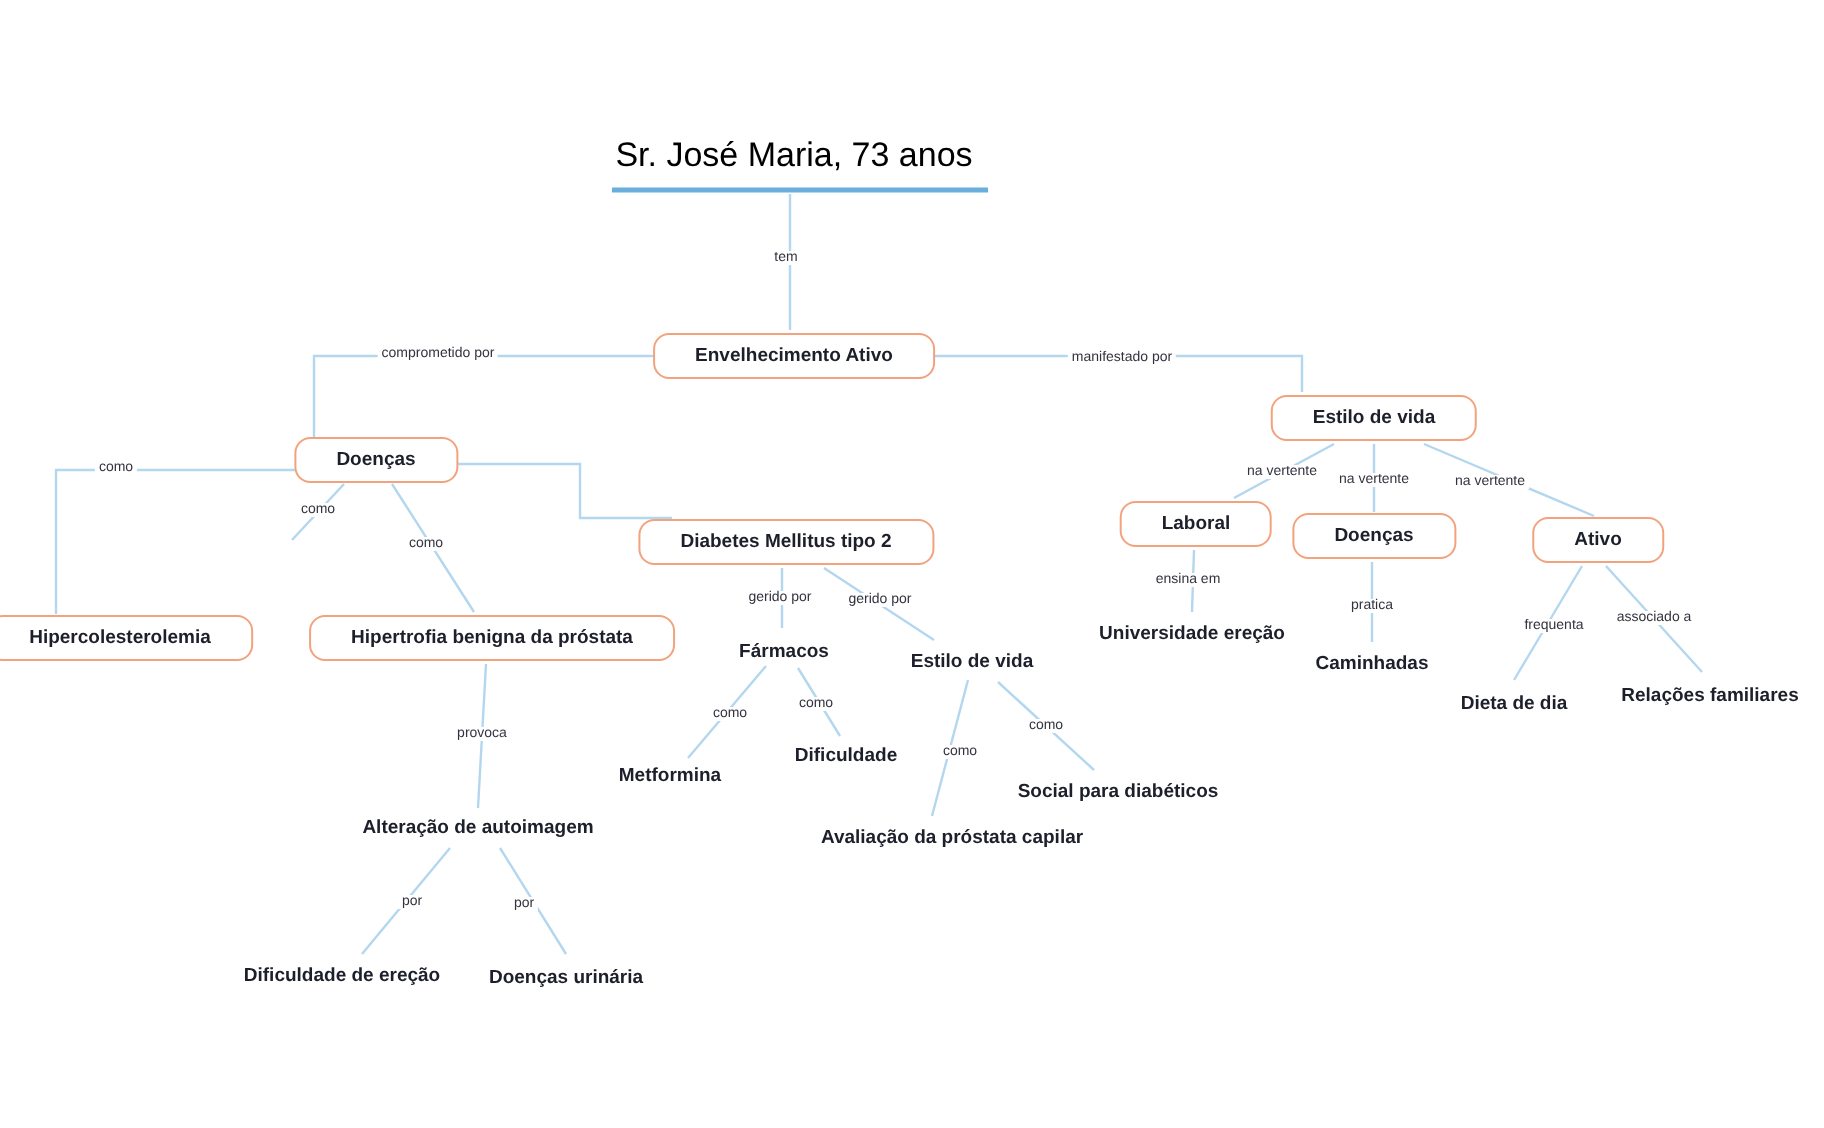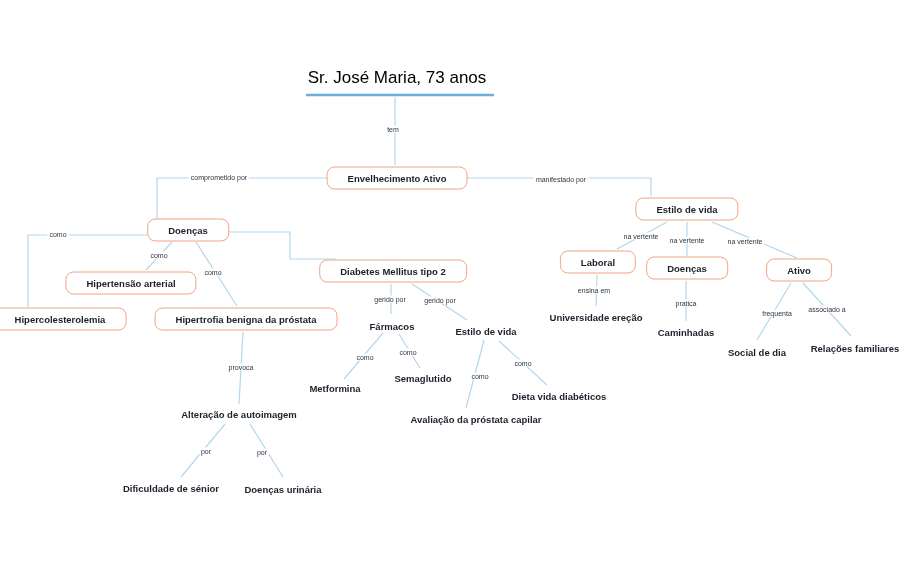--- a/index.html
+++ b/index.html
@@ -81,41 +81,40 @@
     <path d="M597,275 L596,306"></path>
     <path d="M686,281 L686,321"></path>
     <path d="M791,283 L757,340"></path>
     <path d="M803,283 L851,336"></path>
   </svg>
 
   <div class="title-text" style="left:397px;top:78px">Sr. José Maria, 73 anos</div>
 
   <div class="node box" style="left:397px;top:178px">Envelhecimento Ativo</div>
   <div class="node box" style="left:188px;top:230px">Doenças</div>
-  <div class="node box" style="left:131px;top:283px">Hipertensão arterial</div>
   <div class="node box" style="left:246px;top:319px">Hipertrofia benigna da próstata</div>
   <div class="node box" style="left:60px;top:319px">Hipercolesterolemia</div>
   <div class="node box" style="left:393px;top:271px">Diabetes Mellitus tipo 2</div>
   <div class="node box" style="left:687px;top:209px">Estilo de vida</div>
   <div class="node box" style="left:598px;top:262px">Laboral</div>
   <div class="node box" style="left:687px;top:268px">Doenças</div>
   <div class="node box" style="left:799px;top:270px">Ativo</div>
 
   <div class="node plain" style="left:392px;top:326px">Fármacos</div>
   <div class="node plain" style="left:486px;top:331px">Estilo de vida</div>
   <div class="node plain" style="left:335px;top:388px">Metformina</div>
-  <div class="node plain" style="left:423px;top:378px">Semaglutido</div>
+  <div class="node plain" style="left:423px;top:378px">Dificuldade</div>
   <div class="node plain" style="left:476px;top:419px">Avaliação da próstata capilar</div>
-  <div class="node plain" style="left:559px;top:396px">Dieta vida diabéticos</div>
+  <div class="node plain" style="left:559px;top:396px">Social para diabéticos</div>
   <div class="node plain" style="left:596px;top:317px">Universidade ereção</div>
   <div class="node plain" style="left:686px;top:332px">Caminhadas</div>
-  <div class="node plain" style="left:757px;top:352px">Social de dia</div>
+  <div class="node plain" style="left:757px;top:352px">Dieta de dia</div>
   <div class="node plain" style="left:855px;top:348px">Relações familiares</div>
   <div class="node plain" style="left:239px;top:414px">Alteração de autoimagem</div>
-  <div class="node plain" style="left:171px;top:488px">Dificuldade de sénior</div>
+  <div class="node plain" style="left:171px;top:488px">Dificuldade de ereção</div>
   <div class="node plain" style="left:283px;top:489px">Doenças urinária</div>
 
   <div class="edge-label" style="left:393px;top:129px">tem</div>
   <div class="edge-label" style="left:219px;top:177px">comprometido por</div>
   <div class="edge-label" style="left:561px;top:179px">manifestado por</div>
   <div class="edge-label" style="left:58px;top:234px">como</div>
   <div class="edge-label" style="left:159px;top:255px">como</div>
   <div class="edge-label" style="left:213px;top:272px">como</div>
   <div class="edge-label" style="left:390px;top:299px">gerido por</div>
   <div class="edge-label" style="left:440px;top:300px">gerido por</div>

